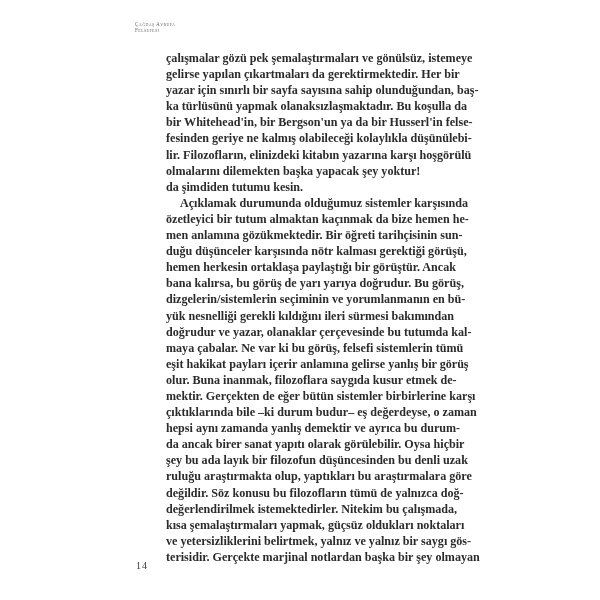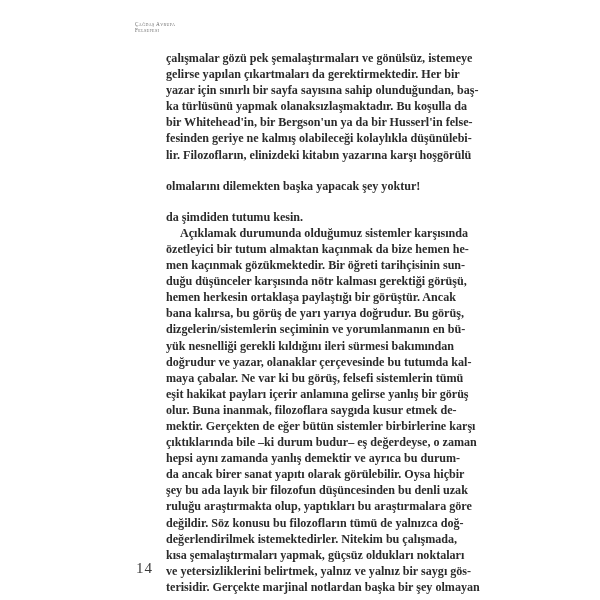--- a/index.html
+++ b/index.html
@@ -39,30 +39,29 @@
       display: block;
       text-align: justify;
       text-align-last: justify;
       white-space: nowrap;
       height: 16.1px;
       overflow: visible;
       font-weight: bold;
     }
     .line.last {
       text-align-last: left;
-      margin-top: 15px;
     }
     .line.indent {
       padding-left: 14px;
     }
     .folio {
       position: absolute;
       left: 136px;
       top: 560px;
-      font-size: 15px;
+      font-size: 10px;
       letter-spacing: 1px;
       color: #3a3a3a;
     }
   </style>
 </head>
 <body>
 
 <div class="running-head">
   <div>Çağdaş Avrupa</div>
   <div>Felsefesi</div>
@@ -73,21 +72,21 @@
     <span class="line">gelirse yapılan çıkartmaları da gerektirmektedir. Her bir</span>
     <span class="line">yazar için sınırlı bir sayfa sayısına sahip olunduğundan, baş-</span>
     <span class="line">ka türlüsünü yapmak olanaksızlaşmaktadır. Bu koşulla da</span>
     <span class="line">bir Whitehead'in, bir Bergson'un ya da bir Husserl'in felse-</span>
     <span class="line">fesinden geriye ne kalmış olabileceği kolaylıkla düşünülebi-</span>
     <span class="line">lir. Filozofların, elinizdeki kitabın yazarına karşı hoşgörülü</span>
     <span class="line last">olmalarını dilemekten başka yapacak şey yoktur!</span>
     <span class="line last">da şimdiden tutumu kesin.</span>
     <span class="line indent">Açıklamak durumunda olduğumuz sistemler karşısında</span>
     <span class="line">özetleyici bir tutum almaktan kaçınmak da bize hemen he-</span>
-    <span class="line">men kaçınmak gözükmektedir. Bir öğreti tarihçisinin sun-</span>
+    <span class="line">men anlamına gözükmektedir. Bir öğreti tarihçisinin sun-</span>
     <span class="line">duğu düşünceler karşısında nötr kalması gerektiği görüşü,</span>
     <span class="line">hemen herkesin ortaklaşa paylaştığı bir görüştür. Ancak</span>
     <span class="line">bana kalırsa, bu görüş de yarı yarıya doğrudur. Bu görüş,</span>
     <span class="line">dizgelerin/sistemlerin seçiminin ve yorumlanmanın en bü-</span>
     <span class="line">yük nesnelliği gerekli kıldığını ileri sürmesi bakımından</span>
     <span class="line">doğrudur ve yazar, olanaklar çerçevesinde bu tutumda kal-</span>
     <span class="line">maya çabalar. Ne var ki bu görüş, felsefi sistemlerin tümü</span>
     <span class="line">eşit hakikat payları içerir anlamına gelirse yanlış bir görüş</span>
     <span class="line">olur. Buna inanmak, filozoflara saygıda kusur etmek de-</span>
     <span class="line">mektir. Gerçekten de eğer bütün sistemler birbirlerine karşı</span>

